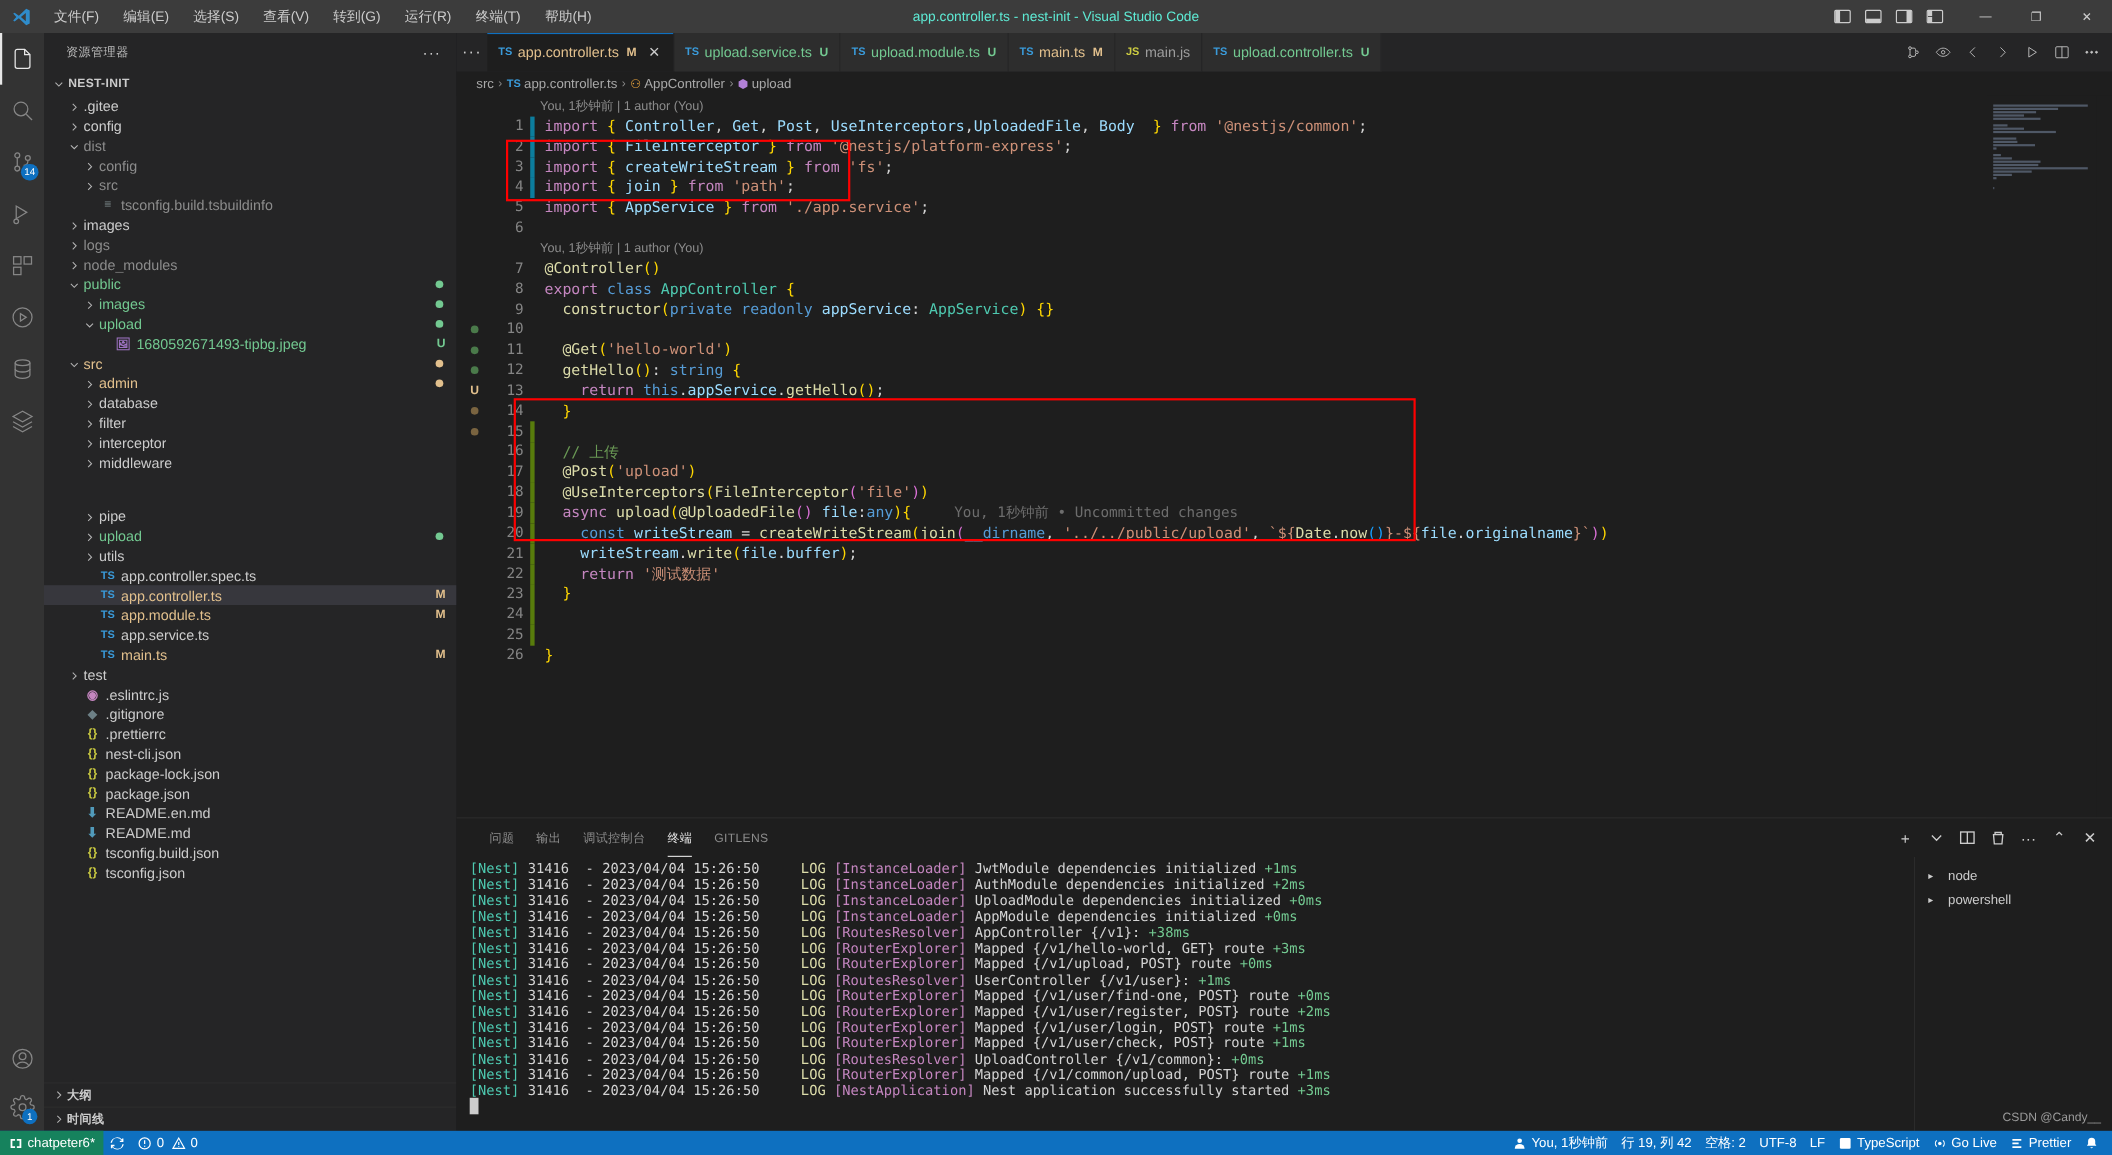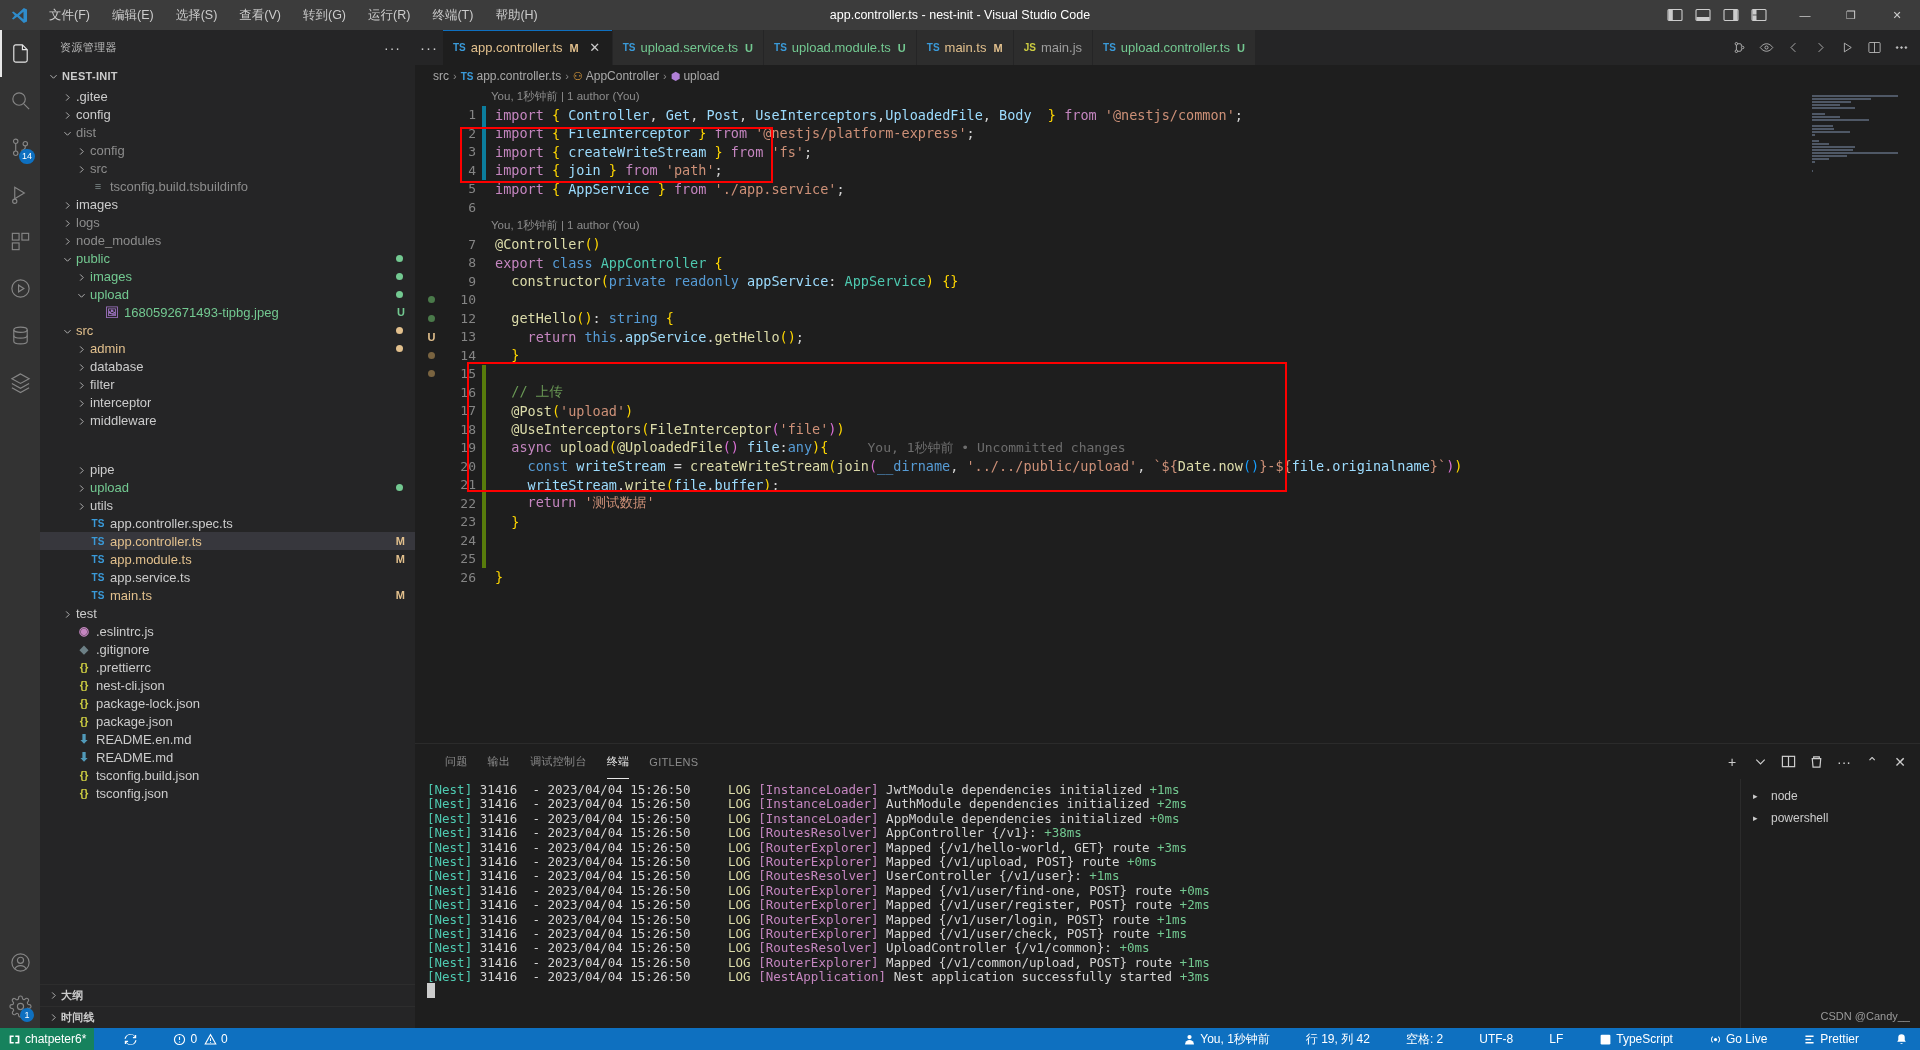--- a/index.html
+++ b/index.html
@@ -20,21 +20,21 @@
   }
   .vs-logo { width: 38px; display:flex; align-items:center; justify-content:center; }
   .vs-logo svg { width: 19px; height: 19px; }
   .menu { display: flex; align-items: center; gap: 0px; }
   .menu-item {
     padding: 4px 11px; font-size: 12.5px; color: #cccccc; cursor: default;
     white-space: nowrap;
   }
   .title-center {
     position: absolute; left: 0; right: 0; text-align: center;
-    font-size: 12.5px; color: #ffffff; pointer-events: none;
+    font-size: 12.5px; color: #5eead4; pointer-events: none;
   }
   .title-right { margin-left: auto; display: flex; align-items: center; z-index: 2; }
   .layout-icons { display: flex; gap: 2px; padding-right: 10px; }
   .layout-ico { width: 26px; height: 24px; display:flex; align-items:center; justify-content:center; }
   .layout-ico svg { width: 16px; height: 16px; }
   .winbtn {
     width: 46px; height: 30px; display: flex; align-items: center; justify-content: center;
     font-size: 11px; color: #cccccc;
   }
 
@@ -215,21 +215,21 @@
   .t-ms   { color: #73c991; }
   .term-side { width: 180px; flex: 0 0 180px; border-left: 1px solid #2b2b2b; padding-top: 6px; }
   .tsrow { height: 22px; display: flex; align-items: center; font-size: 12px; color: #cccccc; padding-left: 12px; gap: 6px; }
   .tsrow .ch { width: 12px; color: #cccccc; font-size: 9px; }
 
   
   .statusbar {
     height: 22px; flex: 0 0 22px; background: #0e70c0; display: flex; align-items: center;
     font-size: 12px; color: #ffffff;
   }
-  .sb-left, .sb-right { display: flex; align-items: center; height: 22px; gap: 24px; }
+  .sb-left, .sb-right { display: flex; align-items: center; height: 22px; }
   .sb-right { margin-left: auto; padding-right: 6px; }
   .sb-cell { padding: 0 6px; display: flex; align-items: center; gap: 4px; height: 22px; white-space: nowrap; }
   .sb-cell svg { width: 13px; height: 13px; fill: currentColor; }
   .remote { background: #16825d; padding: 0 8px; }
   .watermark {
     position: absolute; right: 10px; bottom: 28px; color: #9a9a9a; font-size: 11px;
     font-family: Liberation Sans, sans-serif; pointer-events: none;
   }
 </style>
 </head>
@@ -727,20 +727,21 @@
               <div class="codeline"><div class="gutter-dec"></div><div class="lnum">2</div><div class="changebar cb-mod"></div><div class="codetext"><span class="k">import</span><span class="punc"> </span><span class="br1">{</span><span class="punc"> </span><span class="ident">FileInterceptor</span><span class="punc"> </span><span class="br1">}</span><span class="punc"> </span><span class="k">from</span><span class="punc"> </span><span class="str">'@nestjs/platform-express'</span><span class="punc">;</span></div></div>
               <div class="codeline"><div class="gutter-dec"></div><div class="lnum">3</div><div class="changebar cb-mod"></div><div class="codetext"><span class="k">import</span><span class="punc"> </span><span class="br1">{</span><span class="punc"> </span><span class="ident">createWriteStream</span><span class="punc"> </span><span class="br1">}</span><span class="punc"> </span><span class="k">from</span><span class="punc"> </span><span class="str">'fs'</span><span class="punc">;</span></div></div>
               <div class="codeline"><div class="gutter-dec"></div><div class="lnum">4</div><div class="changebar cb-mod"></div><div class="codetext"><span class="k">import</span><span class="punc"> </span><span class="br1">{</span><span class="punc"> </span><span class="ident">join</span><span class="punc"> </span><span class="br1">}</span><span class="punc"> </span><span class="k">from</span><span class="punc"> </span><span class="str">'path'</span><span class="punc">;</span></div></div>
               <div class="codeline"><div class="gutter-dec"></div><div class="lnum">5</div><div class="changebar cb-none"></div><div class="codetext"><span class="k">import</span><span class="punc"> </span><span class="br1">{</span><span class="punc"> </span><span class="ident">AppService</span><span class="punc"> </span><span class="br1">}</span><span class="punc"> </span><span class="k">from</span><span class="punc"> </span><span class="str">'./app.service'</span><span class="punc">;</span></div></div>
               <div class="codeline"><div class="gutter-dec"></div><div class="lnum">6</div><div class="changebar cb-none"></div><div class="codetext"></div></div>
               <div class="blameline">You, 1秒钟前 | 1 author (You)</div>
               <div class="codeline"><div class="gutter-dec"></div><div class="lnum">7</div><div class="changebar cb-none"></div><div class="codetext"><span class="deco">@Controller</span><span class="br1">()</span></div></div>
               <div class="codeline"><div class="gutter-dec"></div><div class="lnum">8</div><div class="changebar cb-none"></div><div class="codetext"><span class="k">export</span><span class="punc"> </span><span class="k2">class</span><span class="punc"> </span><span class="type">AppController</span><span class="punc"> </span><span class="br1">{</span></div></div>
               <div class="codeline"><div class="gutter-dec"></div><div class="lnum">9</div><div class="changebar cb-none"></div><div class="codetext"><span class="punc">  </span><span class="fn">constructor</span><span class="br1">(</span><span class="k2">private</span><span class="punc"> </span><span class="k2">readonly</span><span class="punc"> </span><span class="param">appService</span><span class="punc">: </span><span class="type">AppService</span><span class="br1">)</span><span class="punc"> </span><span class="br1">{}</span></div></div>
               <div class="codeline"><div class="gutter-dec"><span class="gut-dot" style="background: rgb(74, 122, 74);"></span></div><div class="lnum">10</div><div class="changebar cb-none"></div><div class="codetext"></div></div>
+              <div class="codeline"><div class="gutter-dec"><span class="gut-dot" style="background: rgb(74, 122, 74);"></span></div><div class="lnum">11</div><div class="changebar cb-none"></div><div class="codetext"><span class="punc">  </span><span class="deco">@Get</span><span class="br1">(</span><span class="str">'hello-world'</span><span class="br1">)</span></div></div>
               <div class="codeline"><div class="gutter-dec"><span class="gut-dot" style="background: rgb(74, 122, 74);"></span></div><div class="lnum">12</div><div class="changebar cb-none"></div><div class="codetext"><span class="punc">  </span><span class="fn">getHello</span><span class="br1">()</span><span class="punc">: </span><span class="k2">string</span><span class="punc"> </span><span class="br1">{</span></div></div>
               <div class="codeline"><div class="gutter-dec"><span class="gut-u c-orange">U</span></div><div class="lnum">13</div><div class="changebar cb-none"></div><div class="codetext"><span class="punc">    </span><span class="k">return</span><span class="punc"> </span><span class="k2">this</span><span class="punc">.</span><span class="ident">appService</span><span class="punc">.</span><span class="fn">getHello</span><span class="br1">()</span><span class="punc">;</span></div></div>
               <div class="codeline"><div class="gutter-dec"><span class="gut-dot" style="background: rgb(122, 100, 64);"></span></div><div class="lnum">14</div><div class="changebar cb-none"></div><div class="codetext"><span class="punc">  </span><span class="br1">}</span></div></div>
               <div class="codeline"><div class="gutter-dec"><span class="gut-dot" style="background: rgb(122, 100, 64);"></span></div><div class="lnum">15</div><div class="changebar cb-add"></div><div class="codetext"></div></div>
               <div class="codeline"><div class="gutter-dec"></div><div class="lnum">16</div><div class="changebar cb-add"></div><div class="codetext"><span class="punc">  </span><span class="cmt">// 上传</span></div></div>
               <div class="codeline"><div class="gutter-dec"></div><div class="lnum">17</div><div class="changebar cb-add"></div><div class="codetext"><span class="punc">  </span><span class="deco">@Post</span><span class="br1">(</span><span class="str">'upload'</span><span class="br1">)</span></div></div>
               <div class="codeline"><div class="gutter-dec"></div><div class="lnum">18</div><div class="changebar cb-add"></div><div class="codetext"><span class="punc">  </span><span class="deco">@UseInterceptors</span><span class="br1">(</span><span class="fn">FileInterceptor</span><span class="br2">(</span><span class="str">'file'</span><span class="br2">)</span><span class="br1">)</span></div></div>
               <div class="codeline"><div class="gutter-dec"></div><div class="lnum">19</div><div class="changebar cb-add"></div><div class="codetext"><span class="punc">  </span><span class="k">async</span><span class="punc"> </span><span class="fn">upload</span><span class="br1">(</span><span class="deco">@UploadedFile</span><span class="br2">()</span><span class="punc"> </span><span class="param">file</span><span class="punc">:</span><span class="k2">any</span><span class="br1">)</span><span class="br1">{</span><span class="inline-blame">     You, 1秒钟前 • Uncommitted changes</span></div></div>
               <div class="codeline"><div class="gutter-dec"></div><div class="lnum">20</div><div class="changebar cb-add"></div><div class="codetext"><span class="punc">    </span><span class="k2">const</span><span class="punc"> </span><span class="ident">writeStream</span><span class="punc"> = </span><span class="fn">createWriteStream</span><span class="br1">(</span><span class="fn">join</span><span class="br2">(</span><span class="k2">__dirname</span><span class="punc">, </span><span class="str">'../../public/upload'</span><span class="punc">, </span><span class="str">`${</span><span class="fn">Date</span><span class="punc">.</span><span class="fn">now</span><span class="br3">()</span><span class="str">}-${</span><span class="param">file</span><span class="punc">.</span><span class="ident">originalname</span><span class="str">}`</span><span class="br2">)</span><span class="br1">)</span></div></div>
               <div class="codeline"><div class="gutter-dec"></div><div class="lnum">21</div><div class="changebar cb-add"></div><div class="codetext"><span class="punc">    </span><span class="ident">writeStream</span><span class="punc">.</span><span class="fn">write</span><span class="br1">(</span><span class="param">file</span><span class="punc">.</span><span class="ident">buffer</span><span class="br1">)</span><span class="punc">;</span></div></div>
@@ -818,20 +819,21 @@
             <div class="pa">···</div>
             <div class="pa">⌃</div>
             <div class="pa">✕</div>
           </div>
         </div>
         <div class="panel-body">
           <div class="term-out">
             <div id="term-host">
                 <div class="tline"><span class="t-nest">[Nest] </span><span class="t-pid">31416  </span><span class="t-msg">- </span><span class="t-date">2023/04/04 15:26:50     </span><span class="t-log">LOG </span><span class="t-ctx">[InstanceLoader] </span><span class="t-msg">JwtModule dependencies initialized </span><span class="t-ms">+1ms</span></div>
                 <div class="tline"><span class="t-nest">[Nest] </span><span class="t-pid">31416  </span><span class="t-msg">- </span><span class="t-date">2023/04/04 15:26:50     </span><span class="t-log">LOG </span><span class="t-ctx">[InstanceLoader] </span><span class="t-msg">AuthModule dependencies initialized </span><span class="t-ms">+2ms</span></div>
+                <div class="tline"><span class="t-nest">[Nest] </span><span class="t-pid">31416  </span><span class="t-msg">- </span><span class="t-date">2023/04/04 15:26:50     </span><span class="t-log">LOG </span><span class="t-ctx">[InstanceLoader] </span><span class="t-msg">UploadModule dependencies initialized </span><span class="t-ms">+0ms</span></div>
                 <div class="tline"><span class="t-nest">[Nest] </span><span class="t-pid">31416  </span><span class="t-msg">- </span><span class="t-date">2023/04/04 15:26:50     </span><span class="t-log">LOG </span><span class="t-ctx">[InstanceLoader] </span><span class="t-msg">AppModule dependencies initialized </span><span class="t-ms">+0ms</span></div>
                 <div class="tline"><span class="t-nest">[Nest] </span><span class="t-pid">31416  </span><span class="t-msg">- </span><span class="t-date">2023/04/04 15:26:50     </span><span class="t-log">LOG </span><span class="t-ctx">[RoutesResolver] </span><span class="t-msg">AppController {/v1}: </span><span class="t-ms">+38ms</span></div>
                 <div class="tline"><span class="t-nest">[Nest] </span><span class="t-pid">31416  </span><span class="t-msg">- </span><span class="t-date">2023/04/04 15:26:50     </span><span class="t-log">LOG </span><span class="t-ctx">[RouterExplorer] </span><span class="t-msg">Mapped {/v1/hello-world, GET} route </span><span class="t-ms">+3ms</span></div>
                 <div class="tline"><span class="t-nest">[Nest] </span><span class="t-pid">31416  </span><span class="t-msg">- </span><span class="t-date">2023/04/04 15:26:50     </span><span class="t-log">LOG </span><span class="t-ctx">[RouterExplorer] </span><span class="t-msg">Mapped {/v1/upload, POST} route </span><span class="t-ms">+0ms</span></div>
                 <div class="tline"><span class="t-nest">[Nest] </span><span class="t-pid">31416  </span><span class="t-msg">- </span><span class="t-date">2023/04/04 15:26:50     </span><span class="t-log">LOG </span><span class="t-ctx">[RoutesResolver] </span><span class="t-msg">UserController {/v1/user}: </span><span class="t-ms">+1ms</span></div>
                 <div class="tline"><span class="t-nest">[Nest] </span><span class="t-pid">31416  </span><span class="t-msg">- </span><span class="t-date">2023/04/04 15:26:50     </span><span class="t-log">LOG </span><span class="t-ctx">[RouterExplorer] </span><span class="t-msg">Mapped {/v1/user/find-one, POST} route </span><span class="t-ms">+0ms</span></div>
                 <div class="tline"><span class="t-nest">[Nest] </span><span class="t-pid">31416  </span><span class="t-msg">- </span><span class="t-date">2023/04/04 15:26:50     </span><span class="t-log">LOG </span><span class="t-ctx">[RouterExplorer] </span><span class="t-msg">Mapped {/v1/user/register, POST} route </span><span class="t-ms">+2ms</span></div>
                 <div class="tline"><span class="t-nest">[Nest] </span><span class="t-pid">31416  </span><span class="t-msg">- </span><span class="t-date">2023/04/04 15:26:50     </span><span class="t-log">LOG </span><span class="t-ctx">[RouterExplorer] </span><span class="t-msg">Mapped {/v1/user/login, POST} route </span><span class="t-ms">+1ms</span></div>
                 <div class="tline"><span class="t-nest">[Nest] </span><span class="t-pid">31416  </span><span class="t-msg">- </span><span class="t-date">2023/04/04 15:26:50     </span><span class="t-log">LOG </span><span class="t-ctx">[RouterExplorer] </span><span class="t-msg">Mapped {/v1/user/check, POST} route </span><span class="t-ms">+1ms</span></div>
                 <div class="tline"><span class="t-nest">[Nest] </span><span class="t-pid">31416  </span><span class="t-msg">- </span><span class="t-date">2023/04/04 15:26:50     </span><span class="t-log">LOG </span><span class="t-ctx">[RoutesResolver] </span><span class="t-msg">UploadController {/v1/common}: </span><span class="t-ms">+0ms</span></div>

